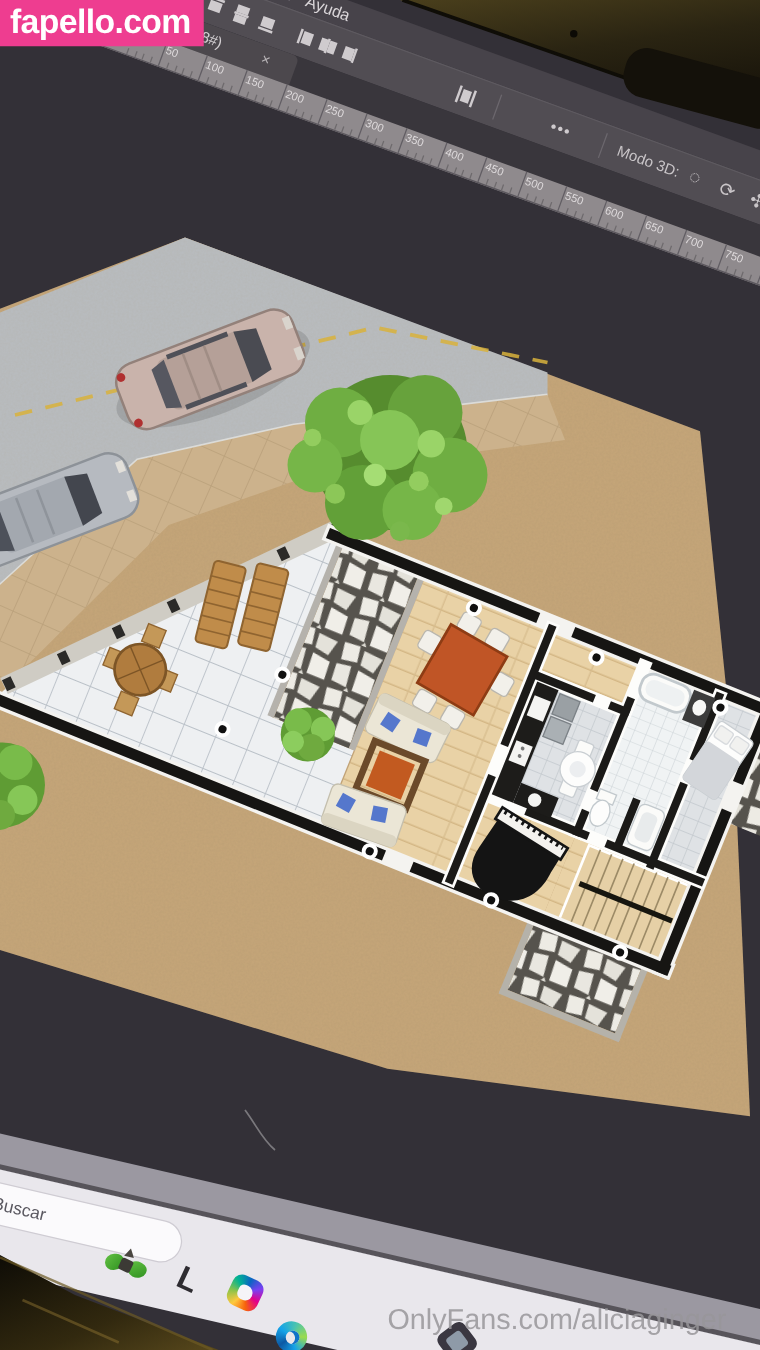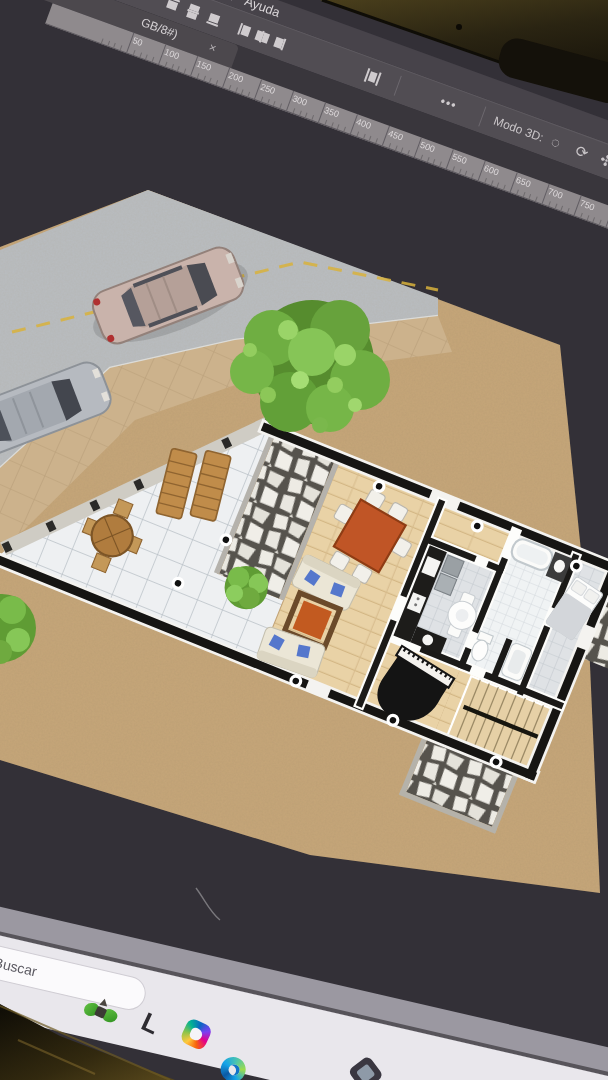--- a/index.html
+++ b/index.html
@@ -547,13 +547,17 @@
     </defs>
     <polygon points="320,0 608,0 608,100 330,4" fill="url(#olv)"></polygon>
     <line x1="322" y1="0" x2="608" y2="100" stroke="#0f0d07" stroke-width="3"></line>
     <rect x="498" y="50" width="130" height="40" rx="17" fill="#14110a" transform="rotate(15 560 70)"></rect>
     <circle cx="459" cy="27" r="3" fill="#0c0a05"></circle>
     <polygon points="0,1004 60,1036 175,1080 0,1080" fill="url(#olv2)"></polygon>
     <line x1="0" y1="1006" x2="170" y2="1080" stroke="#6d5a24" stroke-width="2" opacity=".7"></line>
     <line x1="18" y1="1040" x2="95" y2="1074" stroke="#8a7030" stroke-width="2" opacity=".5"></line>
   </svg>
 
+  <div class="banner">
+    <span>fapello.com</span>
+  </div>
+  <div class="wm">OnlyFans.com/aliciaginger</div>
 </div>
 
 </body></html>

